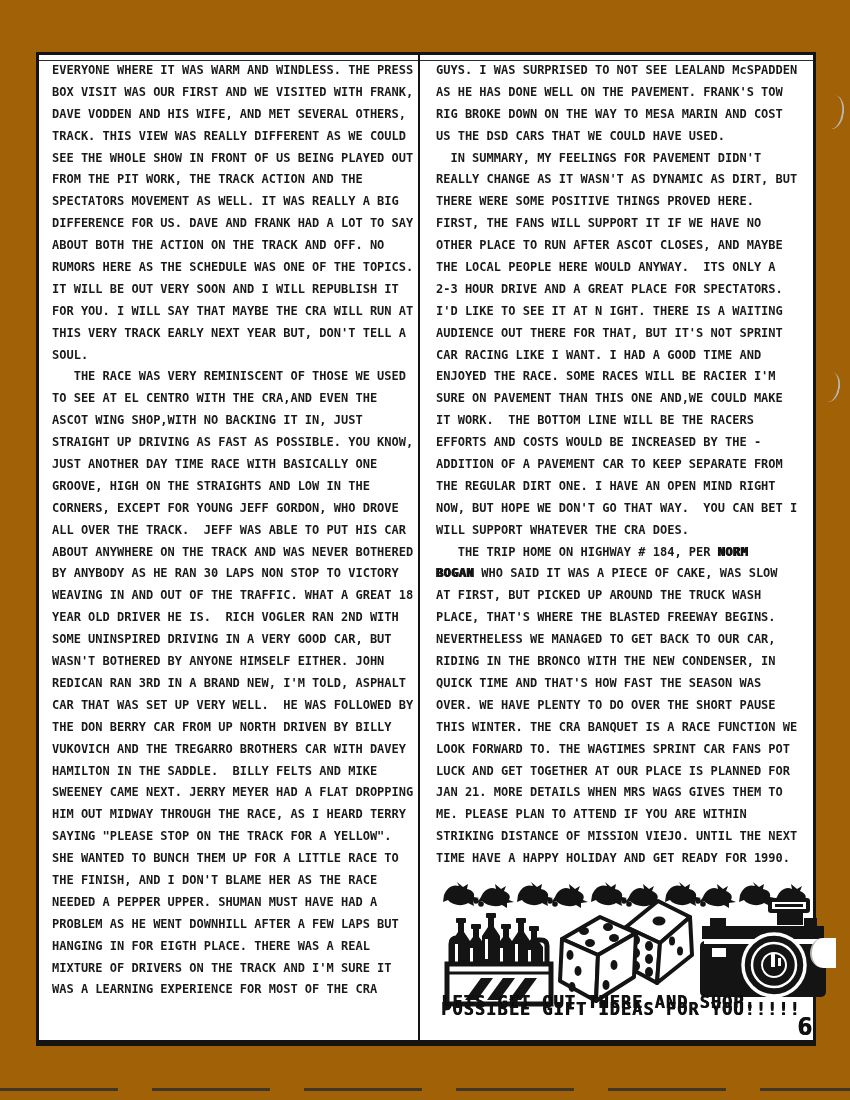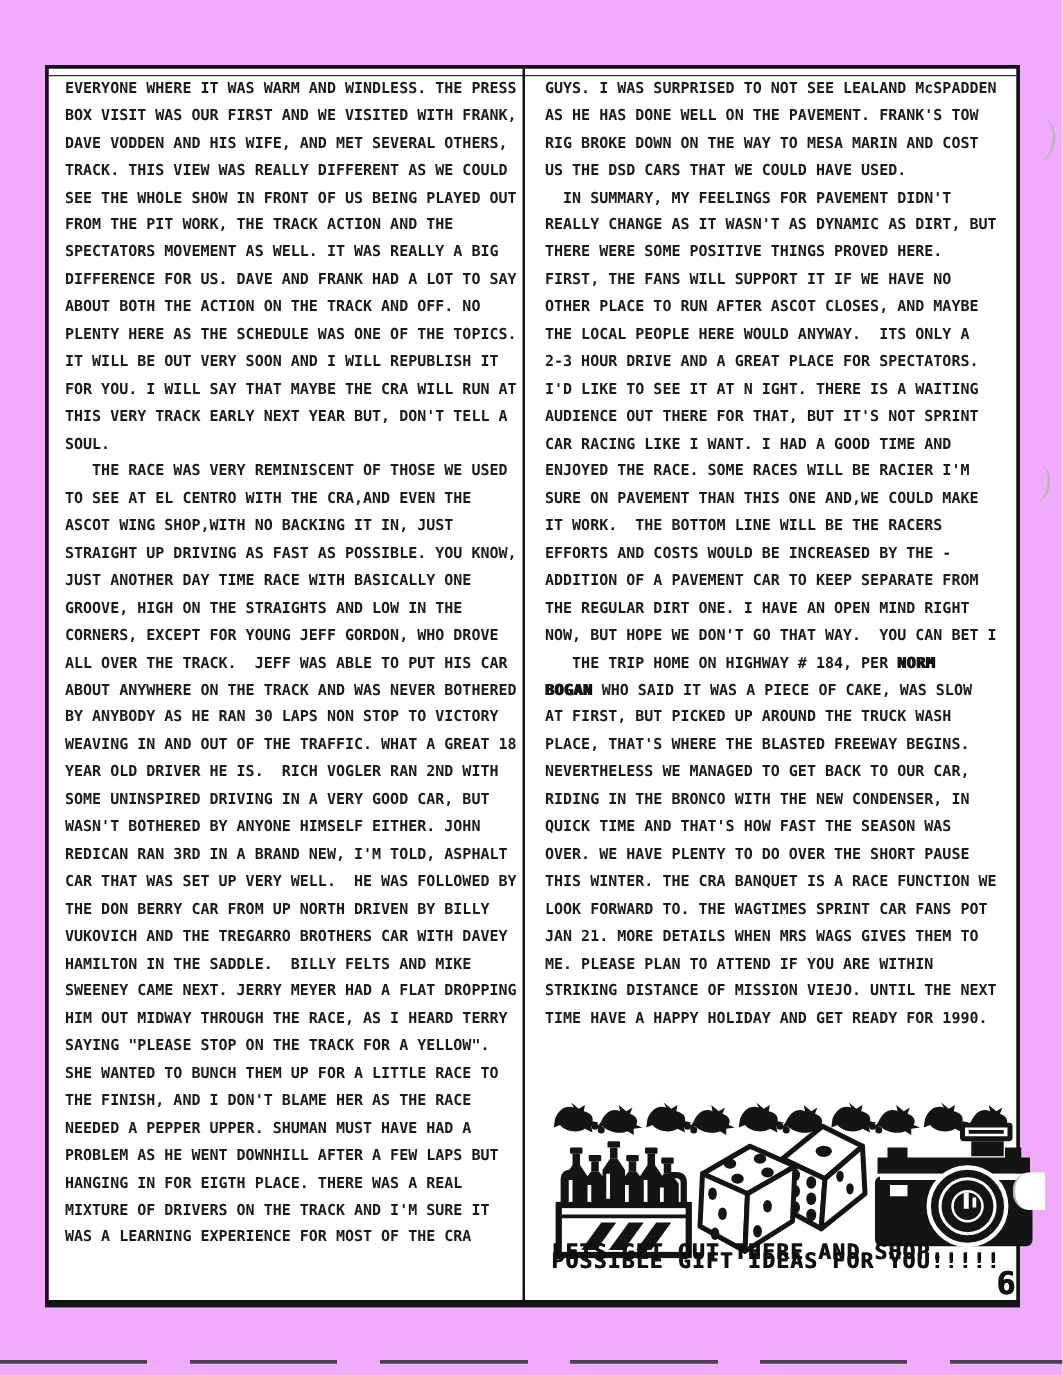--- a/index.html
+++ b/index.html
@@ -1,18 +1,18 @@
 <!DOCTYPE html>
 <html><head>
 <meta charset="utf-8">
 <style>
   * { margin:0; padding:0; box-sizing:border-box; }
   body { background:#ffffff; }
   .scan {
-    position:relative; width:850px; height:1100px; background:#f0abfc;
+    position:relative; width:850px; height:1100px; background:#a16207;
     font-family:"DejaVu Sans Mono", monospace; color:#1a1a1a; overflow:hidden;
   }
   .frame {
     position:absolute; left:36px; top:52px; width:780px; height:994px;
     border:3px solid #141414; border-bottom-width:6px; background:#fff;
   }
   .frame-topline {
     position:absolute; left:39px; top:60px; width:774px; height:1px; background:#2c2c2c;
   }
   .divider {
@@ -68,21 +68,21 @@
   <div class="col col-left">
       <div class="tline">EVERYONE WHERE IT WAS WARM AND WINDLESS. THE PRESS</div>
       <div class="tline">BOX VISIT WAS OUR FIRST AND WE VISITED WITH FRANK,</div>
       <div class="tline">DAVE VODDEN AND HIS WIFE, AND MET SEVERAL OTHERS,</div>
       <div class="tline">TRACK. THIS VIEW WAS REALLY DIFFERENT AS WE COULD</div>
       <div class="tline">SEE THE WHOLE SHOW IN FRONT OF US BEING PLAYED OUT</div>
       <div class="tline">FROM THE PIT WORK, THE TRACK ACTION AND THE</div>
       <div class="tline">SPECTATORS MOVEMENT AS WELL. IT WAS REALLY A BIG</div>
       <div class="tline">DIFFERENCE FOR US. DAVE AND FRANK HAD A LOT TO SAY</div>
       <div class="tline">ABOUT BOTH THE ACTION ON THE TRACK AND OFF. NO</div>
-      <div class="tline">PLENTY HERE AS THE SCHEDULE WAS ONE OF THE TOPICS.</div>
+      <div class="tline">RUMORS HERE AS THE SCHEDULE WAS ONE OF THE TOPICS.</div>
       <div class="tline">IT WILL BE OUT VERY SOON AND I WILL REPUBLISH IT</div>
       <div class="tline">FOR YOU. I WILL SAY THAT MAYBE THE CRA WILL RUN AT</div>
       <div class="tline">THIS VERY TRACK EARLY NEXT YEAR BUT, DON'T TELL A</div>
       <div class="tline">SOUL.</div>
       <div class="tline">   THE RACE WAS VERY REMINISCENT OF THOSE WE USED</div>
       <div class="tline">TO SEE AT EL CENTRO WITH THE CRA,AND EVEN THE</div>
       <div class="tline">ASCOT WING SHOP,WITH NO BACKING IT IN, JUST</div>
       <div class="tline">STRAIGHT UP DRIVING AS FAST AS POSSIBLE. YOU KNOW,</div>
       <div class="tline">JUST ANOTHER DAY TIME RACE WITH BASICALLY ONE</div>
       <div class="tline">GROOVE, HIGH ON THE STRAIGHTS AND LOW IN THE</div>
@@ -125,30 +125,32 @@
       <div class="tline">I'D LIKE TO SEE IT AT N IGHT. THERE IS A WAITING</div>
       <div class="tline">AUDIENCE OUT THERE FOR THAT, BUT IT'S NOT SPRINT</div>
       <div class="tline">CAR RACING LIKE I WANT. I HAD A GOOD TIME AND</div>
       <div class="tline">ENJOYED THE RACE. SOME RACES WILL BE RACIER I'M</div>
       <div class="tline">SURE ON PAVEMENT THAN THIS ONE AND,WE COULD MAKE</div>
       <div class="tline">IT WORK.  THE BOTTOM LINE WILL BE THE RACERS</div>
       <div class="tline">EFFORTS AND COSTS WOULD BE INCREASED BY THE -</div>
       <div class="tline">ADDITION OF A PAVEMENT CAR TO KEEP SEPARATE FROM</div>
       <div class="tline">THE REGULAR DIRT ONE. I HAVE AN OPEN MIND RIGHT</div>
       <div class="tline">NOW, BUT HOPE WE DON'T GO THAT WAY.  YOU CAN BET I</div>
+      <div class="tline">WILL SUPPORT WHATEVER THE CRA DOES.</div>
       <div class="tline">   THE TRIP HOME ON HIGHWAY # 184, PER <b>NORM</b></div>
       <div class="tline"><b>BOGAN</b> WHO SAID IT WAS A PIECE OF CAKE, WAS SLOW</div>
       <div class="tline">AT FIRST, BUT PICKED UP AROUND THE TRUCK WASH</div>
       <div class="tline">PLACE, THAT'S WHERE THE BLASTED FREEWAY BEGINS.</div>
       <div class="tline">NEVERTHELESS WE MANAGED TO GET BACK TO OUR CAR,</div>
       <div class="tline">RIDING IN THE BRONCO WITH THE NEW CONDENSER, IN</div>
       <div class="tline">QUICK TIME AND THAT'S HOW FAST THE SEASON WAS</div>
       <div class="tline">OVER. WE HAVE PLENTY TO DO OVER THE SHORT PAUSE</div>
       <div class="tline">THIS WINTER. THE CRA BANQUET IS A RACE FUNCTION WE</div>
       <div class="tline">LOOK FORWARD TO. THE WAGTIMES SPRINT CAR FANS POT</div>
+      <div class="tline">LUCK AND GET TOGETHER AT OUR PLACE IS PLANNED FOR</div>
       <div class="tline">JAN 21. MORE DETAILS WHEN MRS WAGS GIVES THEM TO</div>
       <div class="tline">ME. PLEASE PLAN TO ATTEND IF YOU ARE WITHIN</div>
       <div class="tline">STRIKING DISTANCE OF MISSION VIEJO. UNTIL THE NEXT</div>
       <div class="tline">TIME HAVE A HAPPY HOLIDAY AND GET READY FOR 1990.</div>
     </div>
 
   <div class="garland">
     <svg width="366" height="27" viewBox="0 0 366 27">
       <defs>
         <g id="holly" fill="#141414">

